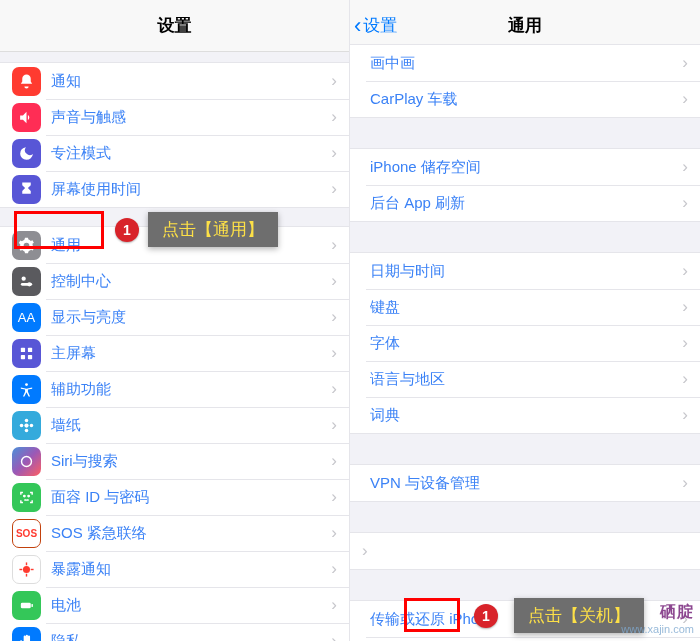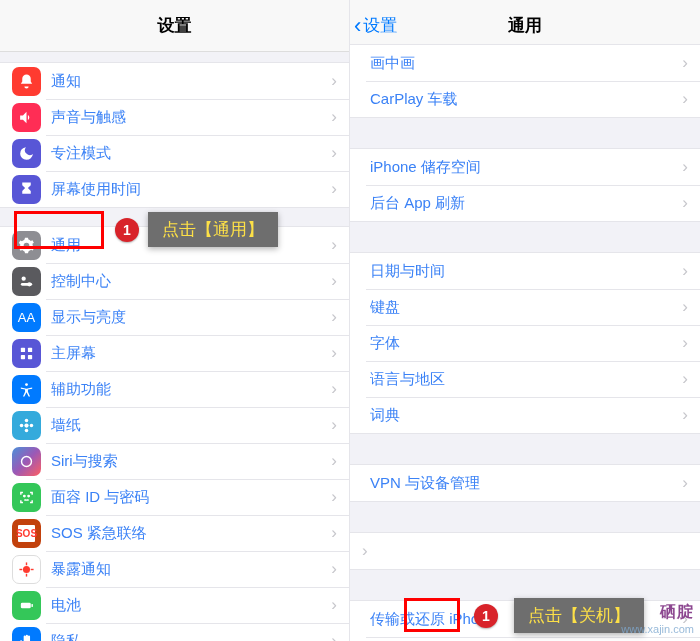--- a/index.html
+++ b/index.html
@@ -77,21 +77,21 @@
 
   
   .ic-red    { background:#ff3b30; }
   .ic-pink   { background:#ff2d55; }
   .ic-indigo { background:#5856d6; }
   .ic-gray   { background:#8e8e93; }
   .ic-darkgray { background:#5a5a5e; }
   .ic-blue   { background:#007aff; }
   .ic-cyan   { background:#34aadc; }
   .ic-green  { background:#34c759; }
-  .ic-sos    { background:#fff; color:#ff3b30; border:6px solid #c2410c; font-weight:700; font-size:10px; }
+  .ic-sos    { background:#fff; color:#ff3b30; border:1px solid #c2410c; font-weight:700; font-size:10px; }
   .ic-siri   { background: linear-gradient(135deg,#4a90d9,#9b59b6,#ff5e62); }
   .ic-white  { background:#fff; color:#34c759; border:1px solid #ddd;}
 
   svg { width:17px; height:17px; }
 </style>
 </head>
 <body>
 
 <div class="panel panel-left">
   <div class="header">

